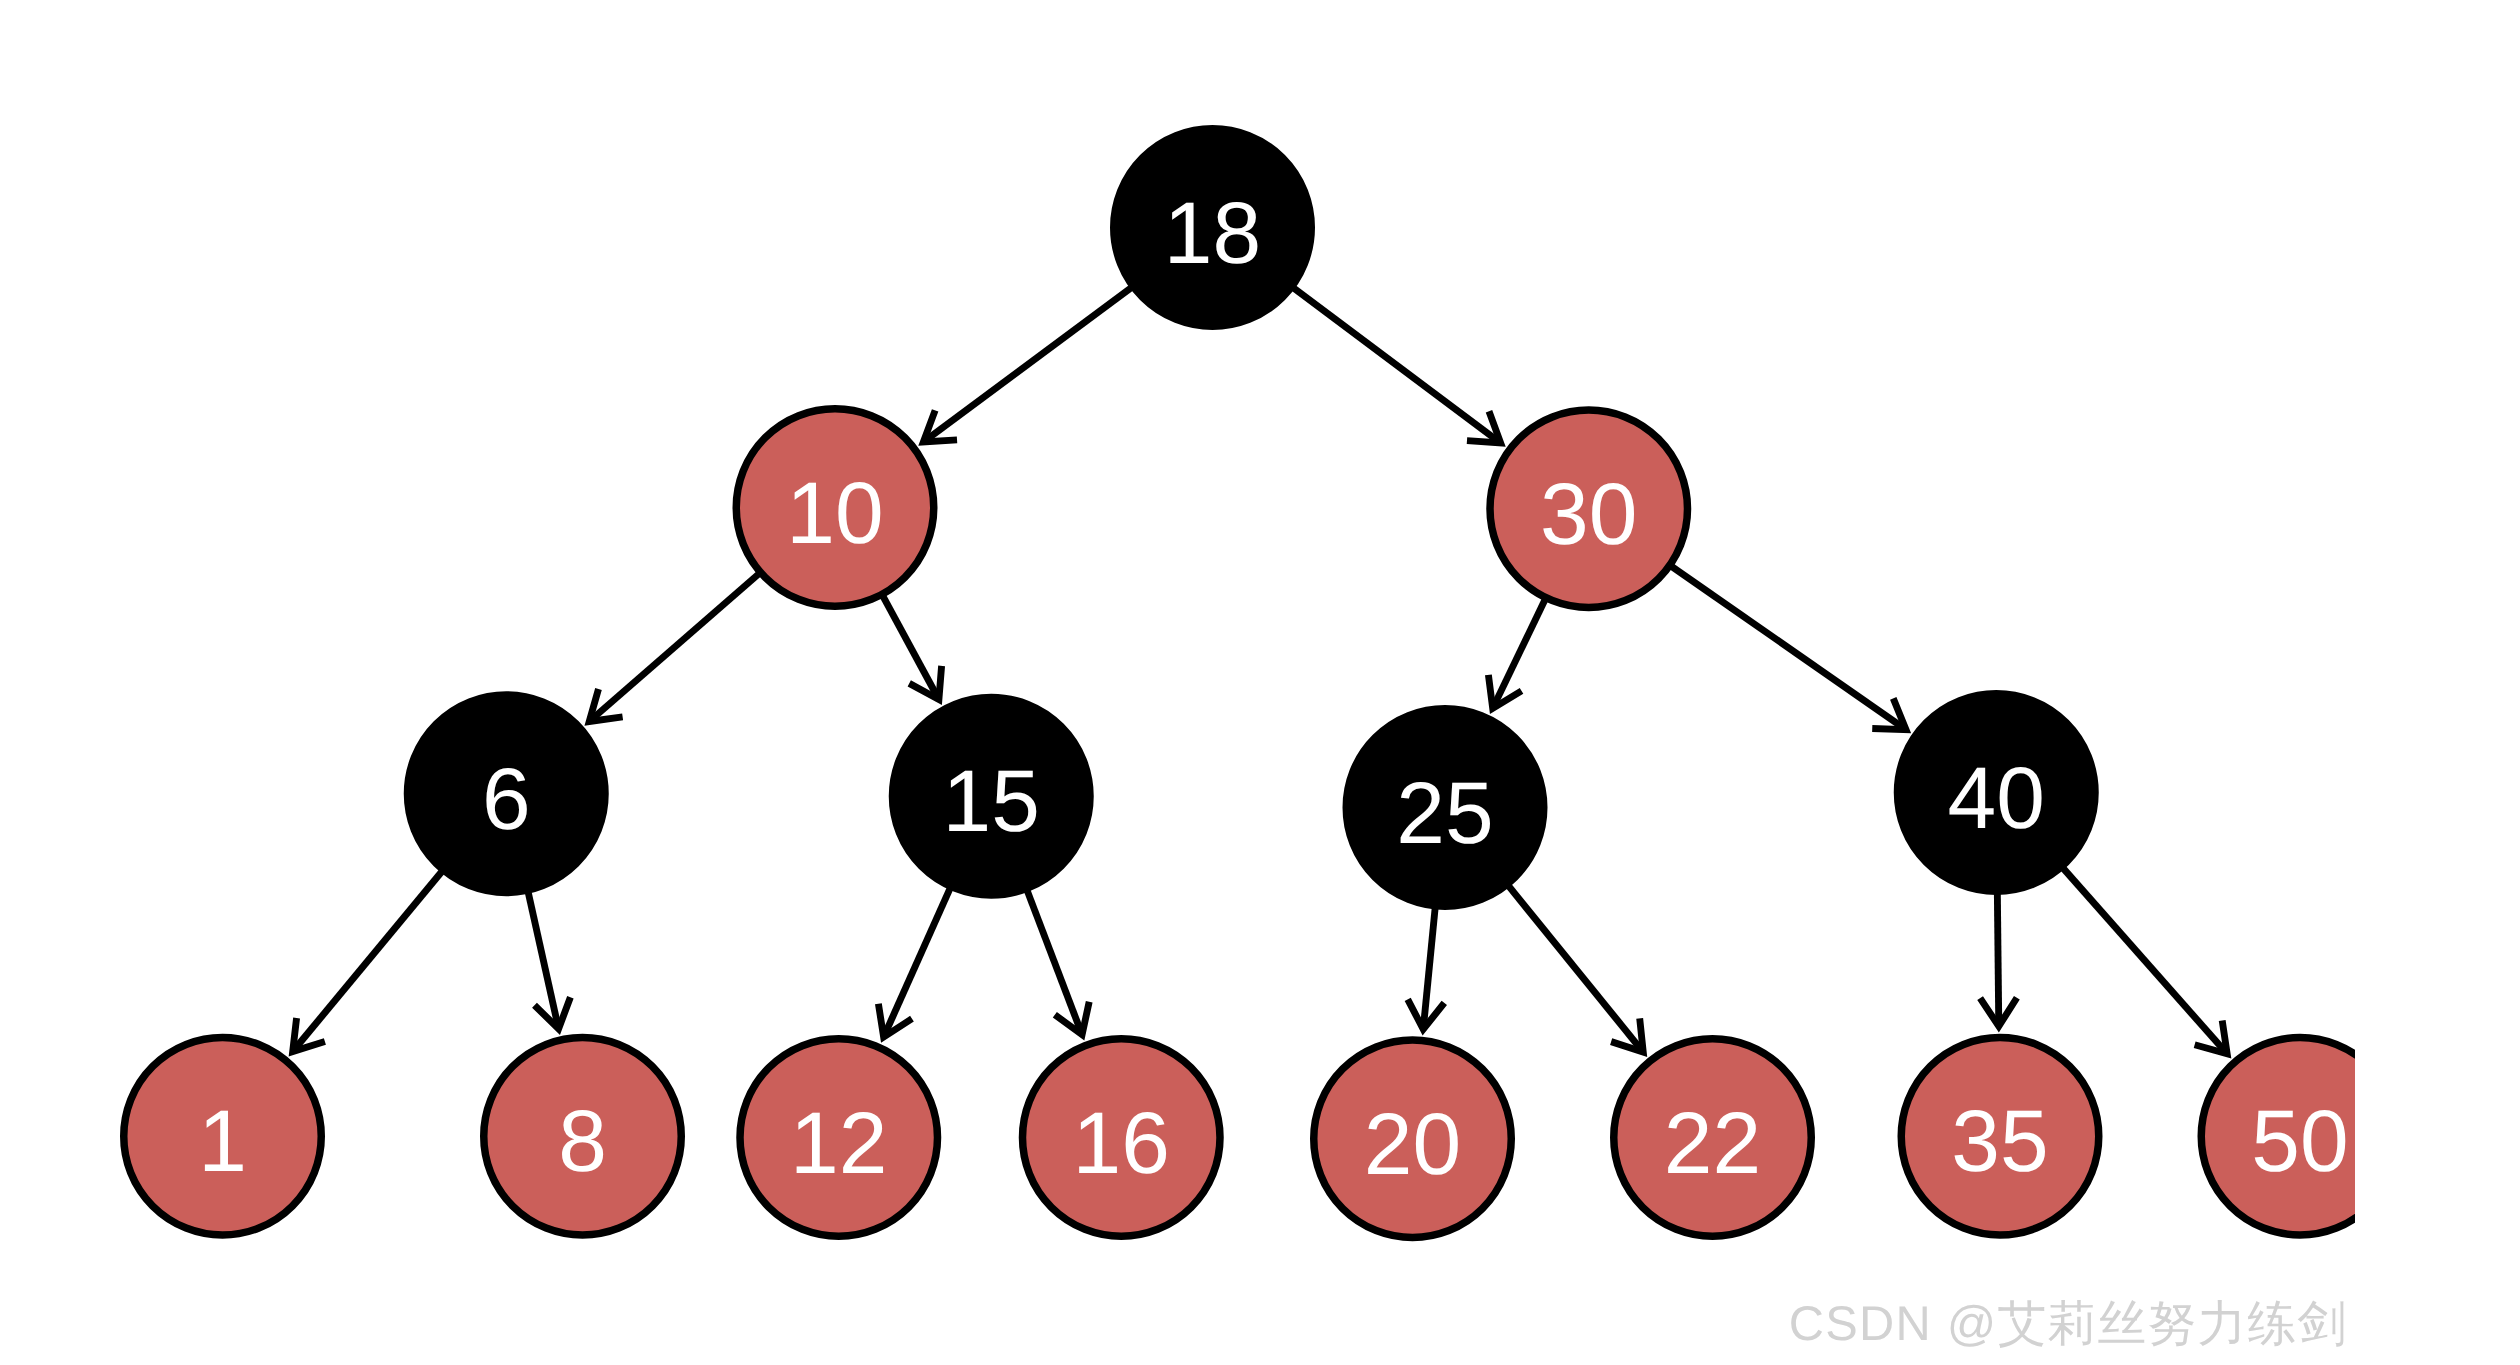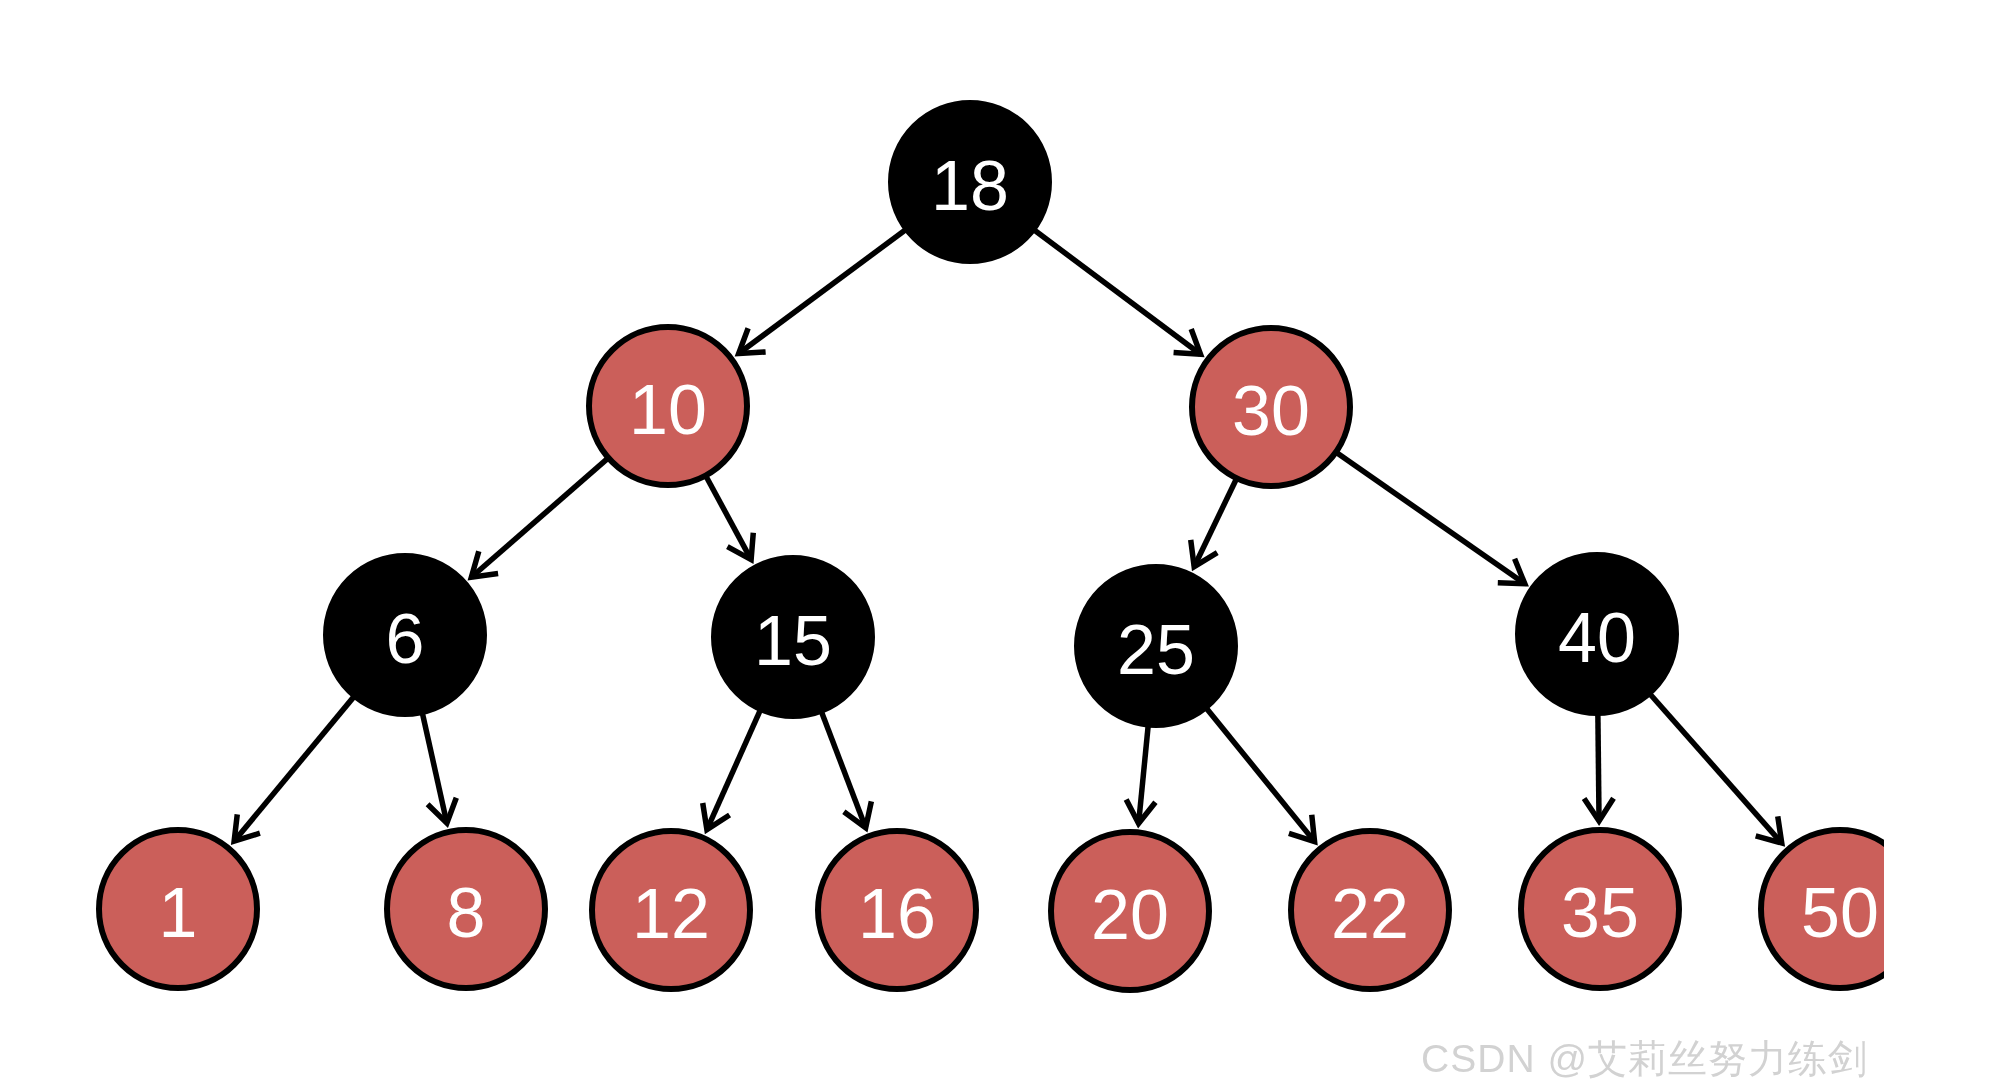--- a/index.html
+++ b/index.html
@@ -24,21 +24,21 @@
     height: 1092px;
     display: block;
   }
   .node-label {
     font-family: "Liberation Sans", sans-serif;
     font-size: 70px;
     fill: #ffffff;
   }
   .watermark {
     position: absolute;
-    right: 16px;
+    right: 6px;
     bottom: 6px;
     font-size: 39px;
     letter-spacing: 1px;
     color: #d2d2d2;
     text-shadow: 1px 1px 0 #ffffff;
     white-space: nowrap;
     user-select: none;
   }
 </style>
 </head>

